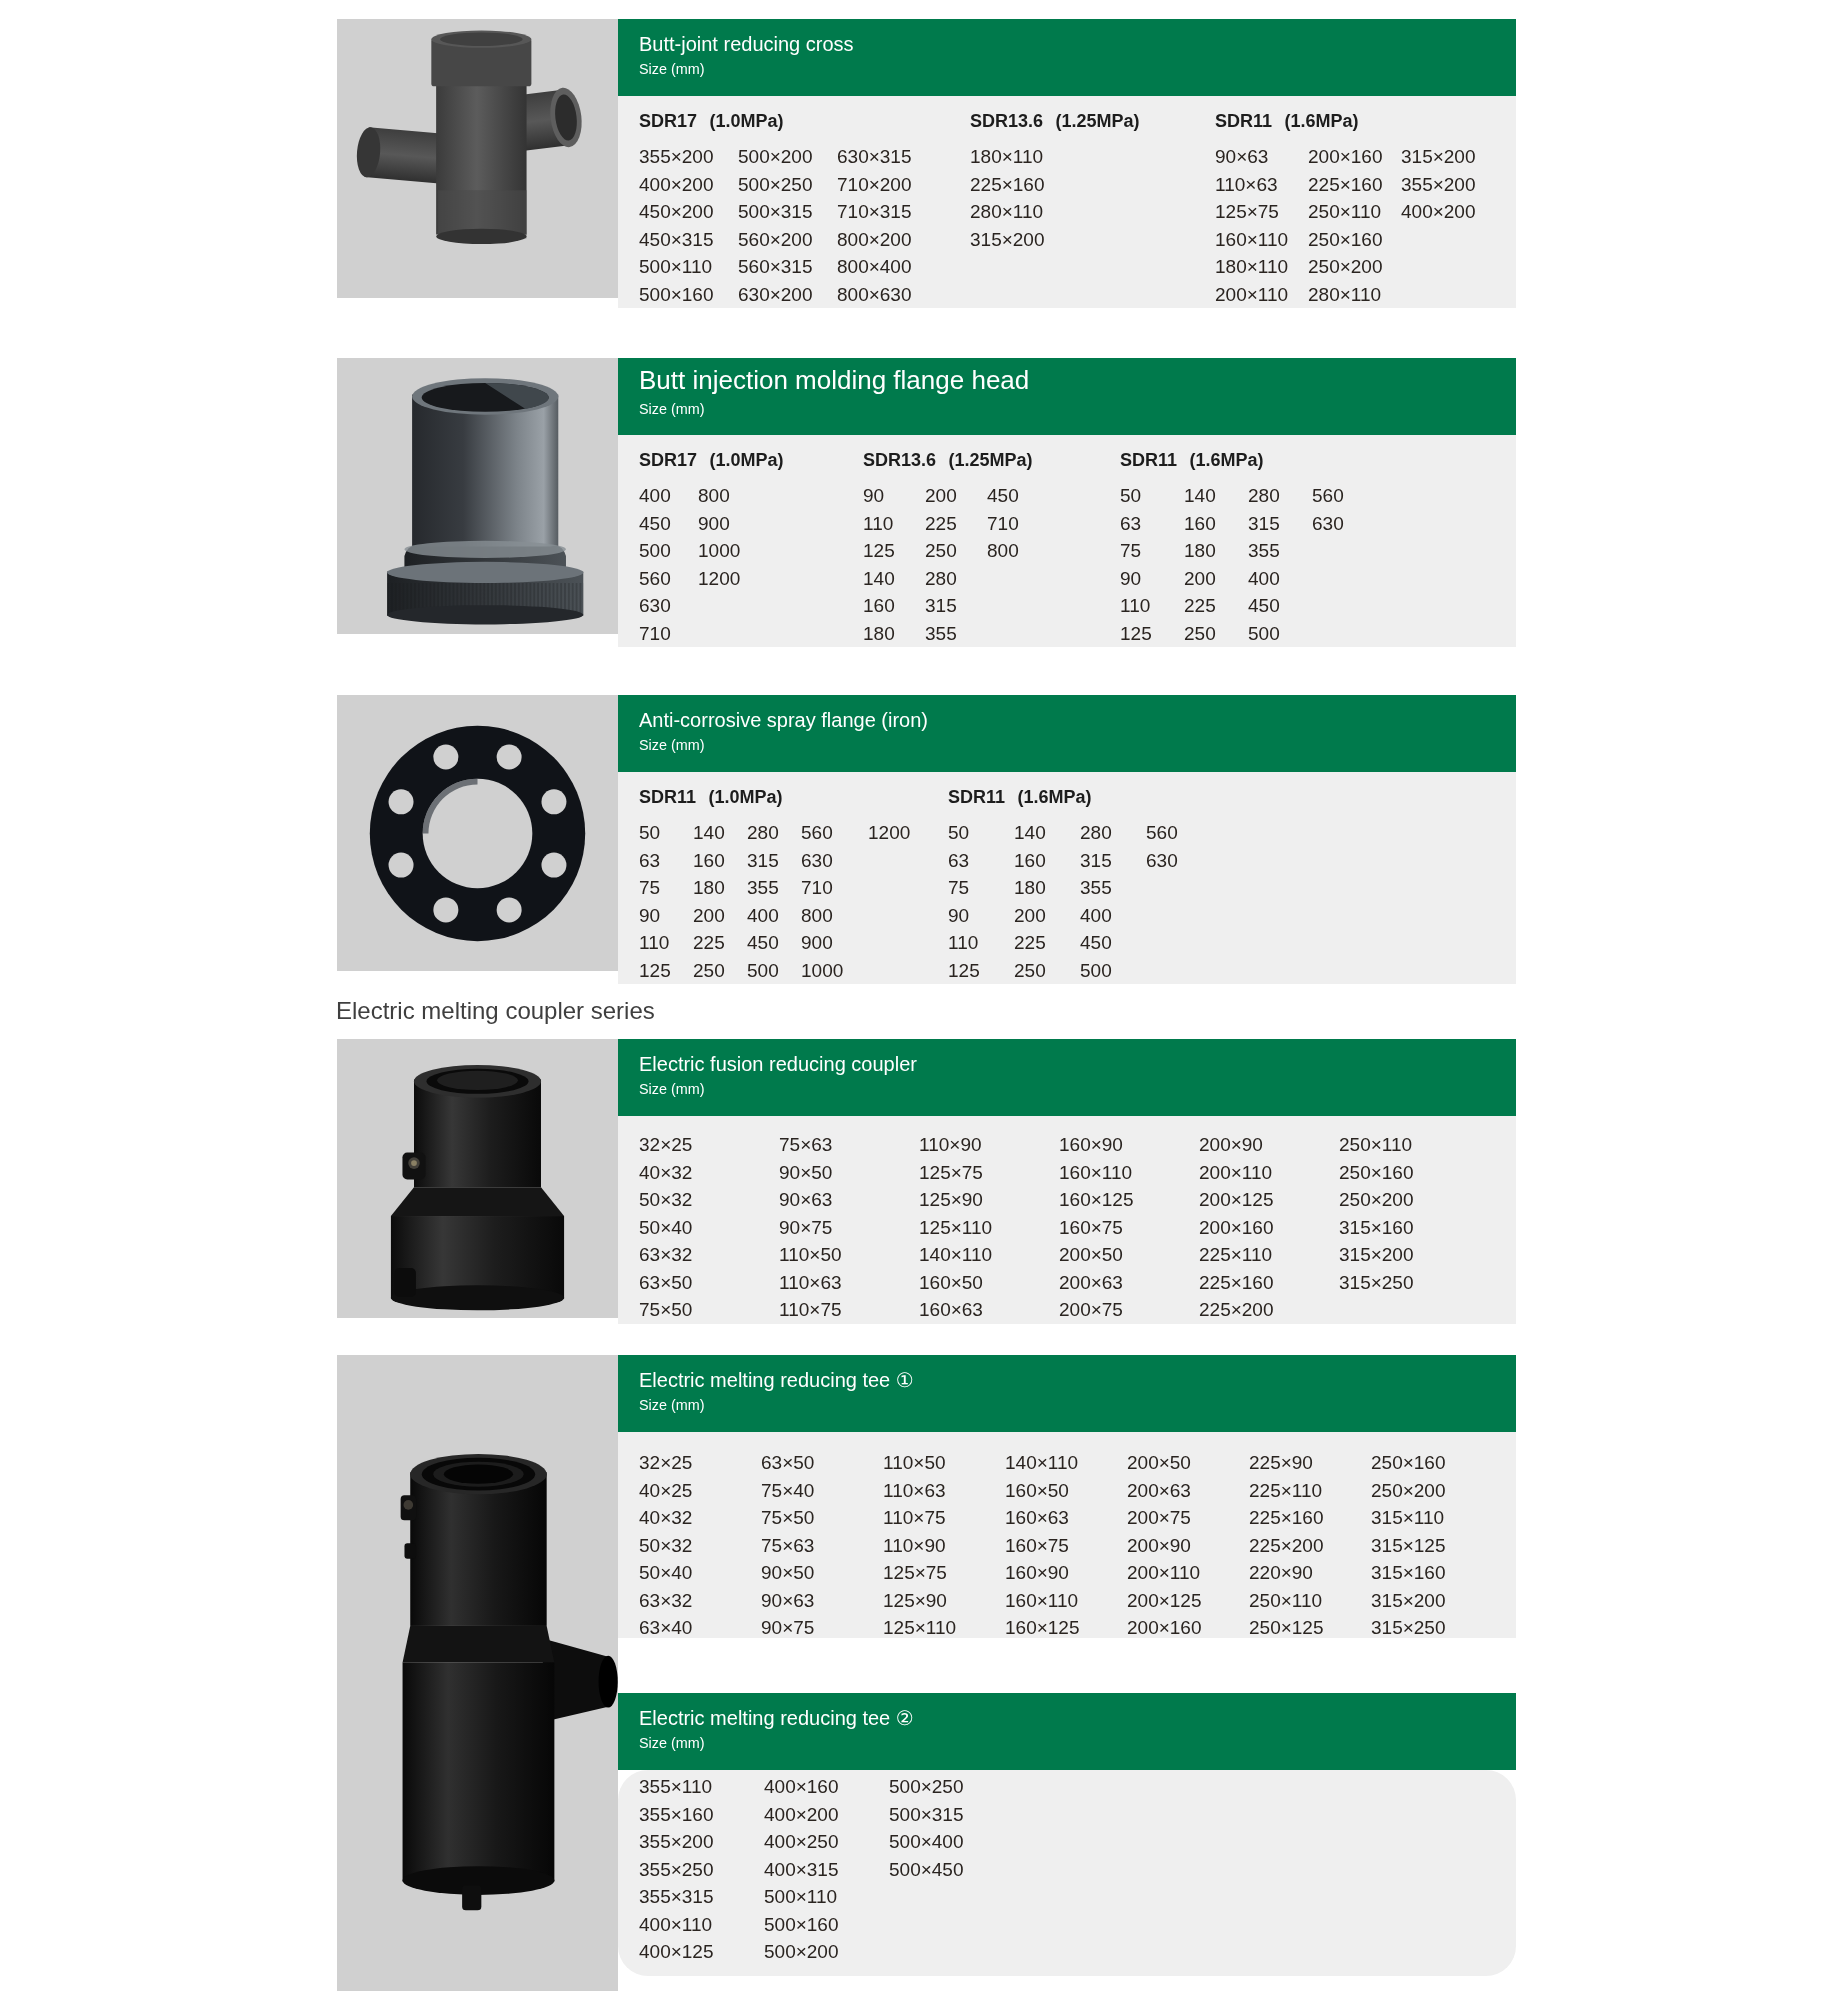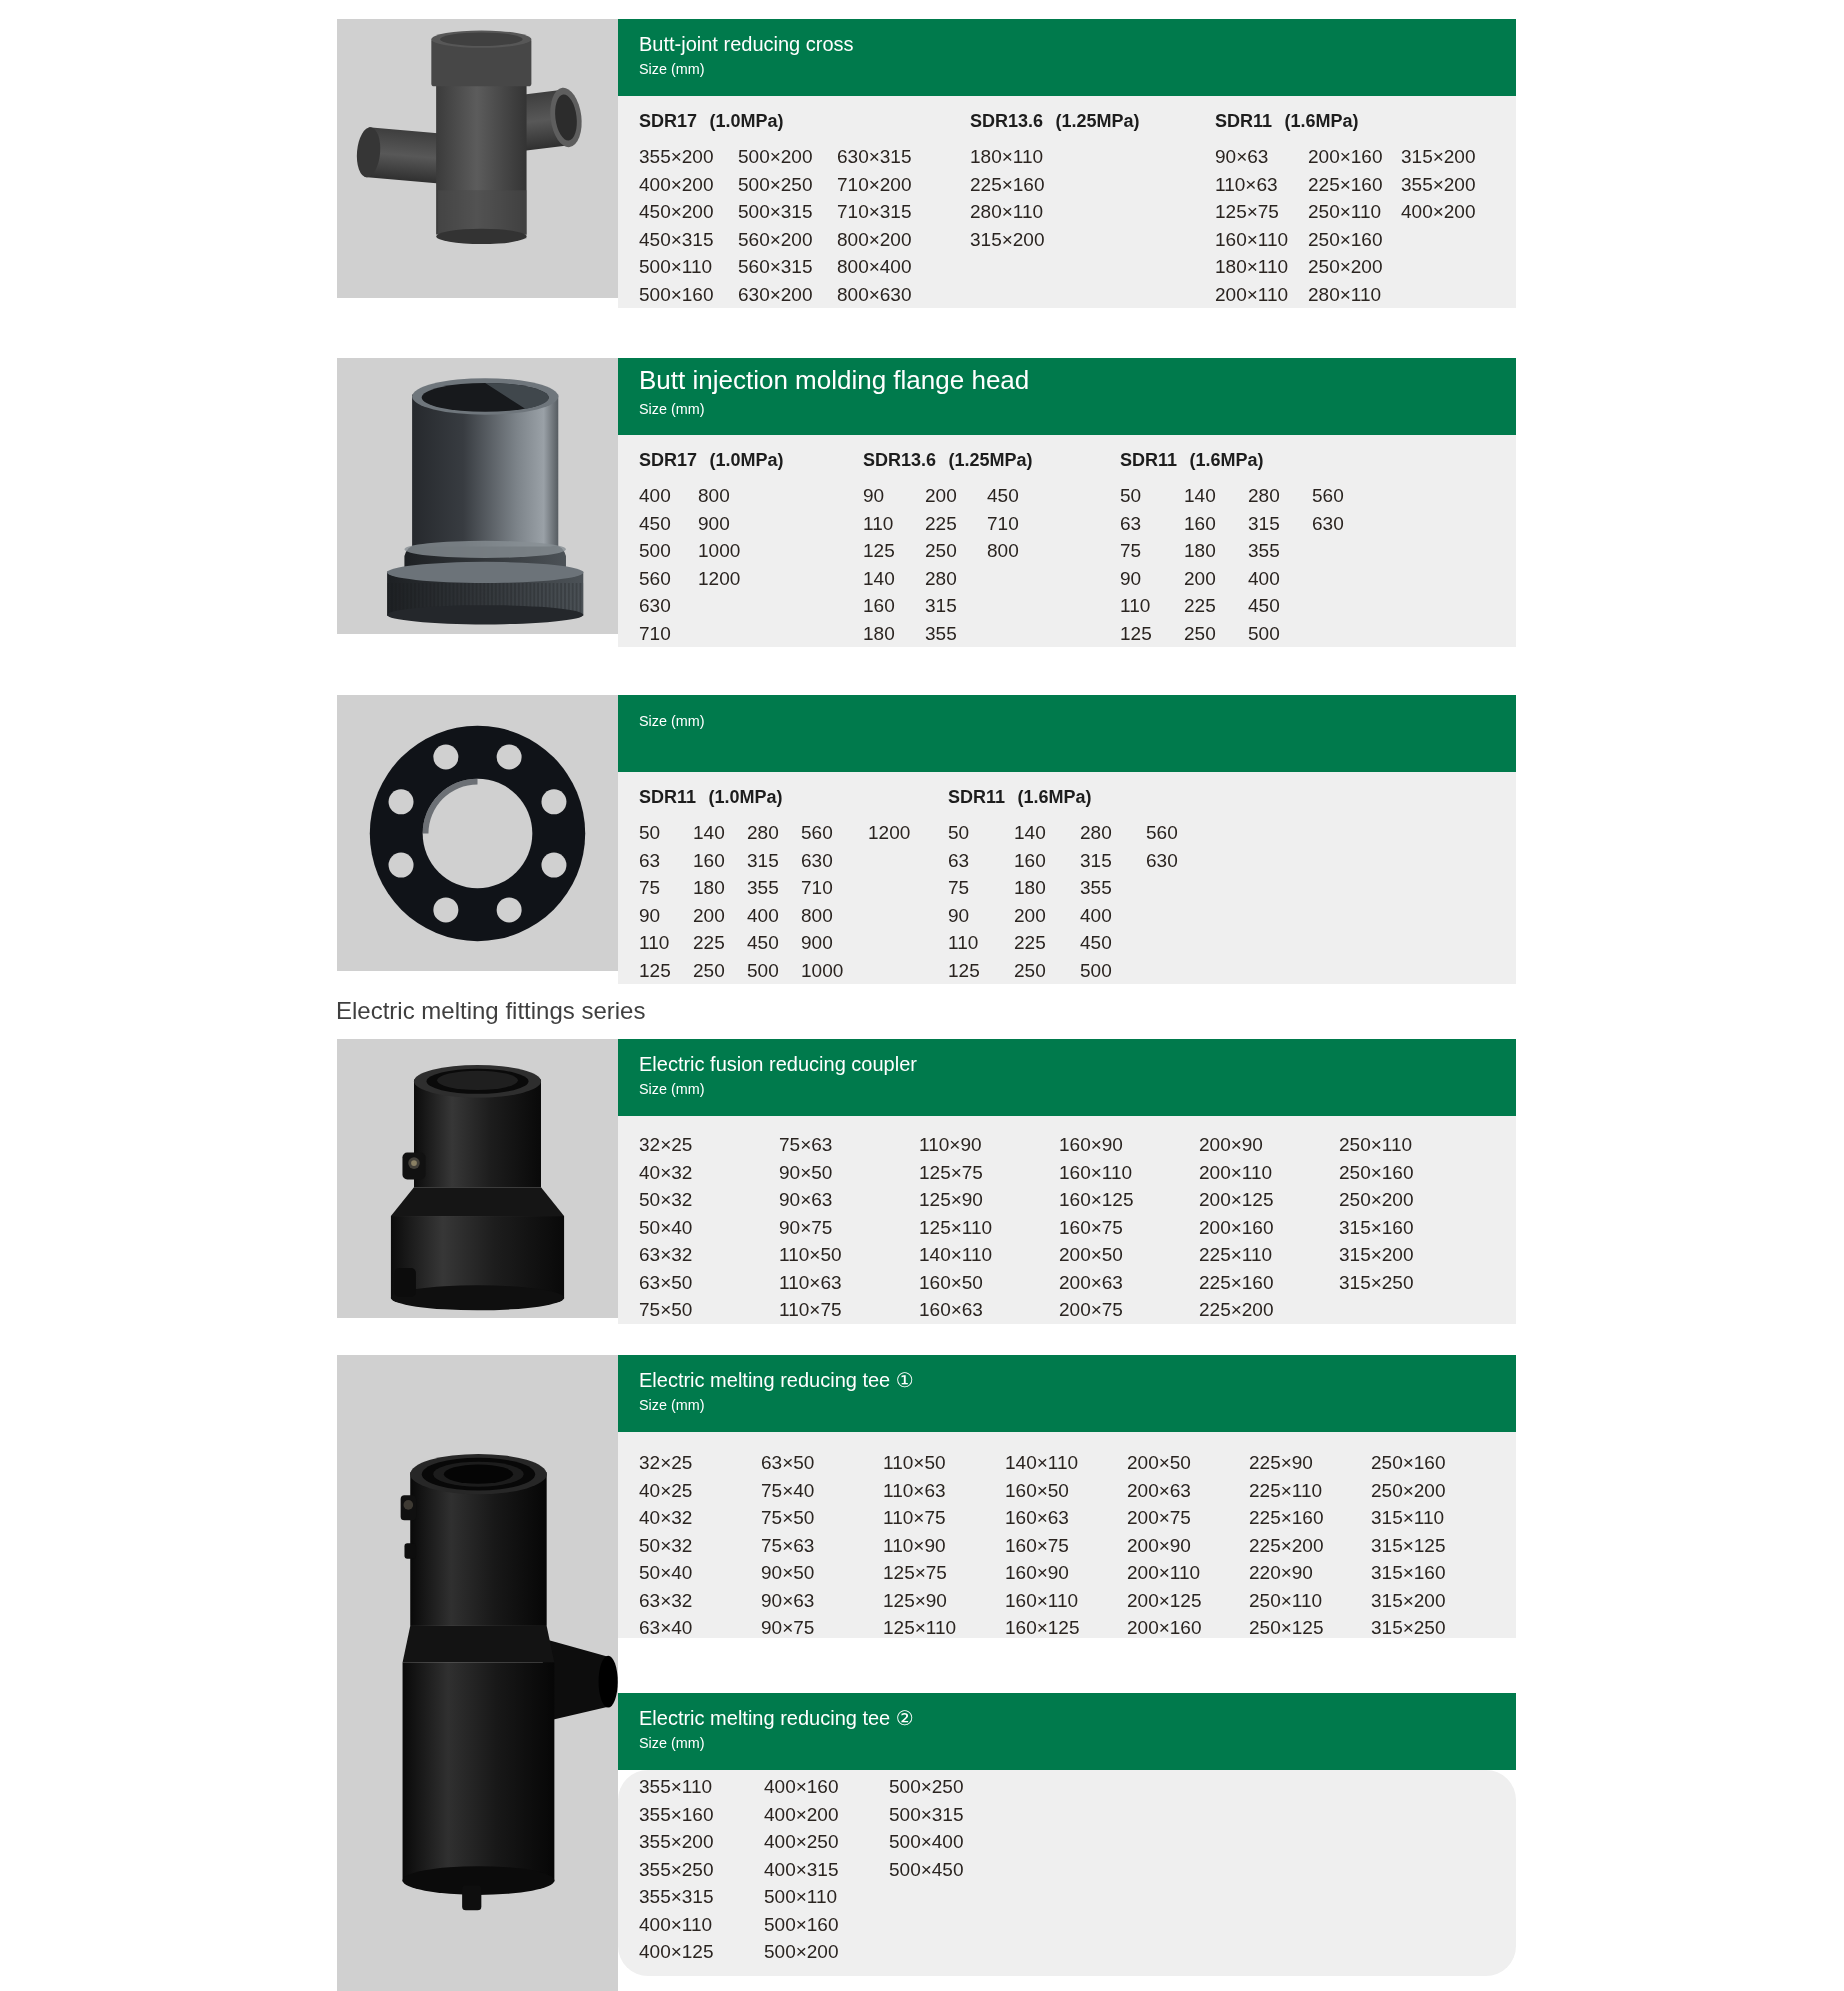--- a/index.html
+++ b/index.html
@@ -313,20 +313,21 @@
         <circle cx="66.5" cy="176.9" r="13" fill="#d0d0d0"></circle>
         <circle cx="66.5" cy="111.1" r="13" fill="#d0d0d0"></circle>
         <circle cx="113.1" cy="64.5" r="13" fill="#d0d0d0"></circle>
         <circle cx="178.9" cy="64.5" r="13" fill="#d0d0d0"></circle>
         <circle cx="225.5" cy="111.1" r="13" fill="#d0d0d0"></circle>
         <path d="M146 87 A57 57 0 0 0 89 144 L95 144 A51 51 0 0 1 146 93 Z" fill="#2a3038" opacity="0.6"></path>
       </svg>
     </div>
     <div class="panel">
       <div class="green-header">
+        <div class="title">Anti-corrosive spray flange (iron)</div>
         <div class="size-label">Size (mm)</div>
       </div>
       <div class="table-area">
           <div class="group">
             <div class="group-header"><span class="standard">SDR11</span><span class="pressure">(1.0MPa)</span></div>
             <div class="cols">
               <div class="col">
                 <div class="cell">50</div>
                 <div class="cell">63</div>
                 <div class="cell">75</div>
@@ -393,21 +394,21 @@
               <div class="col">
                 <div class="cell">560</div>
                 <div class="cell">630</div>
               </div>
             </div>
           </div>
         </div>
     </div>
   </div>
 
-  <div class="series-heading">Electric melting fittings series</div>
+  <div class="series-heading">Electric melting coupler series</div>
 
   <div class="section s4">
     <div class="img-block">
       <svg width="281" height="279" viewBox="0 0 292 290">
         <defs>
           <linearGradient id="g4" x1="0" y1="0" x2="1" y2="0">
             <stop offset="0" stop-color="#0b0b0b"></stop>
               <stop offset="0.3" stop-color="#373737"></stop>
             <stop offset="0.6" stop-color="#1d1d1d"></stop>
               <stop offset="1" stop-color="#090909"></stop>

